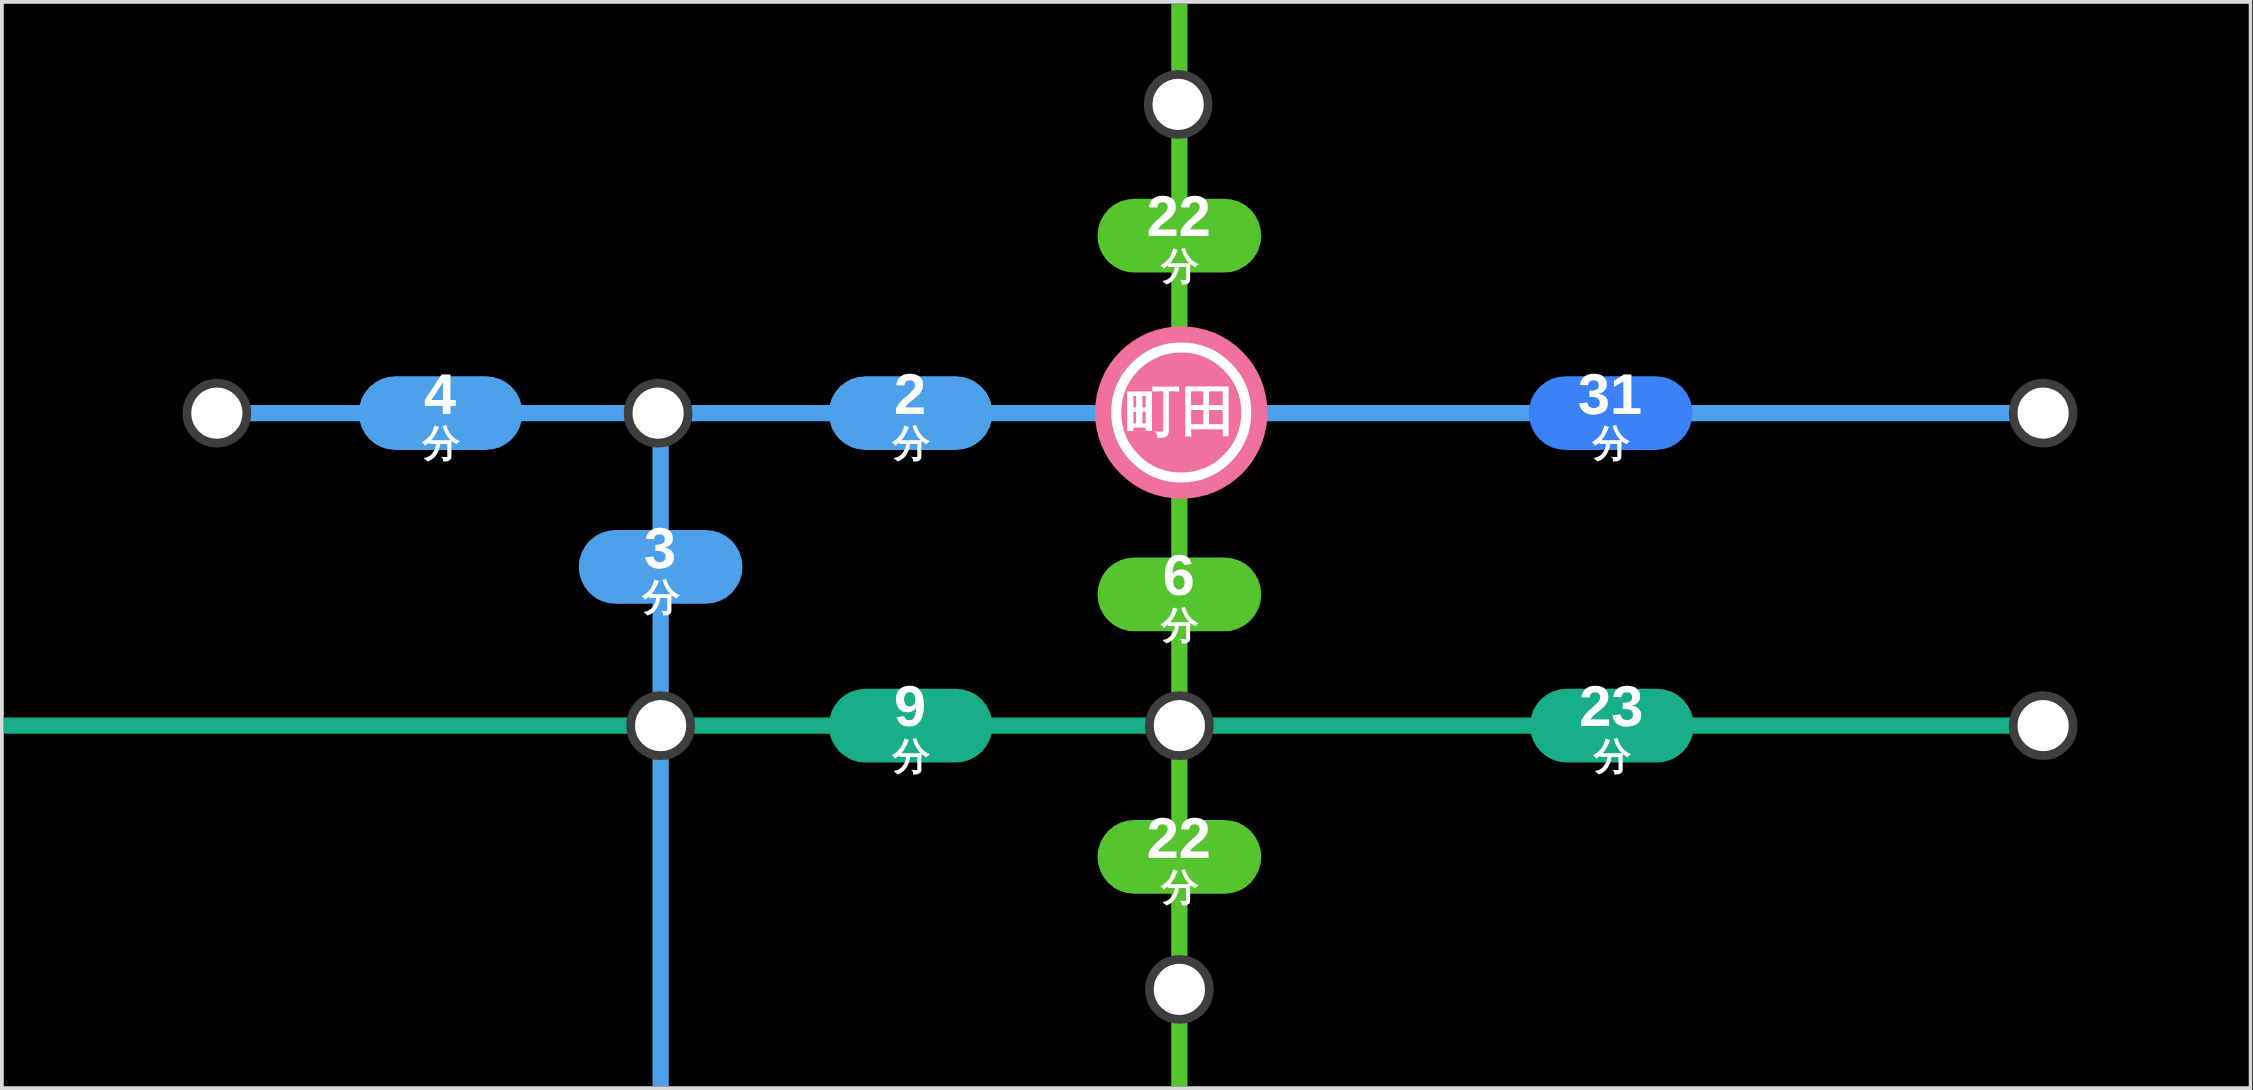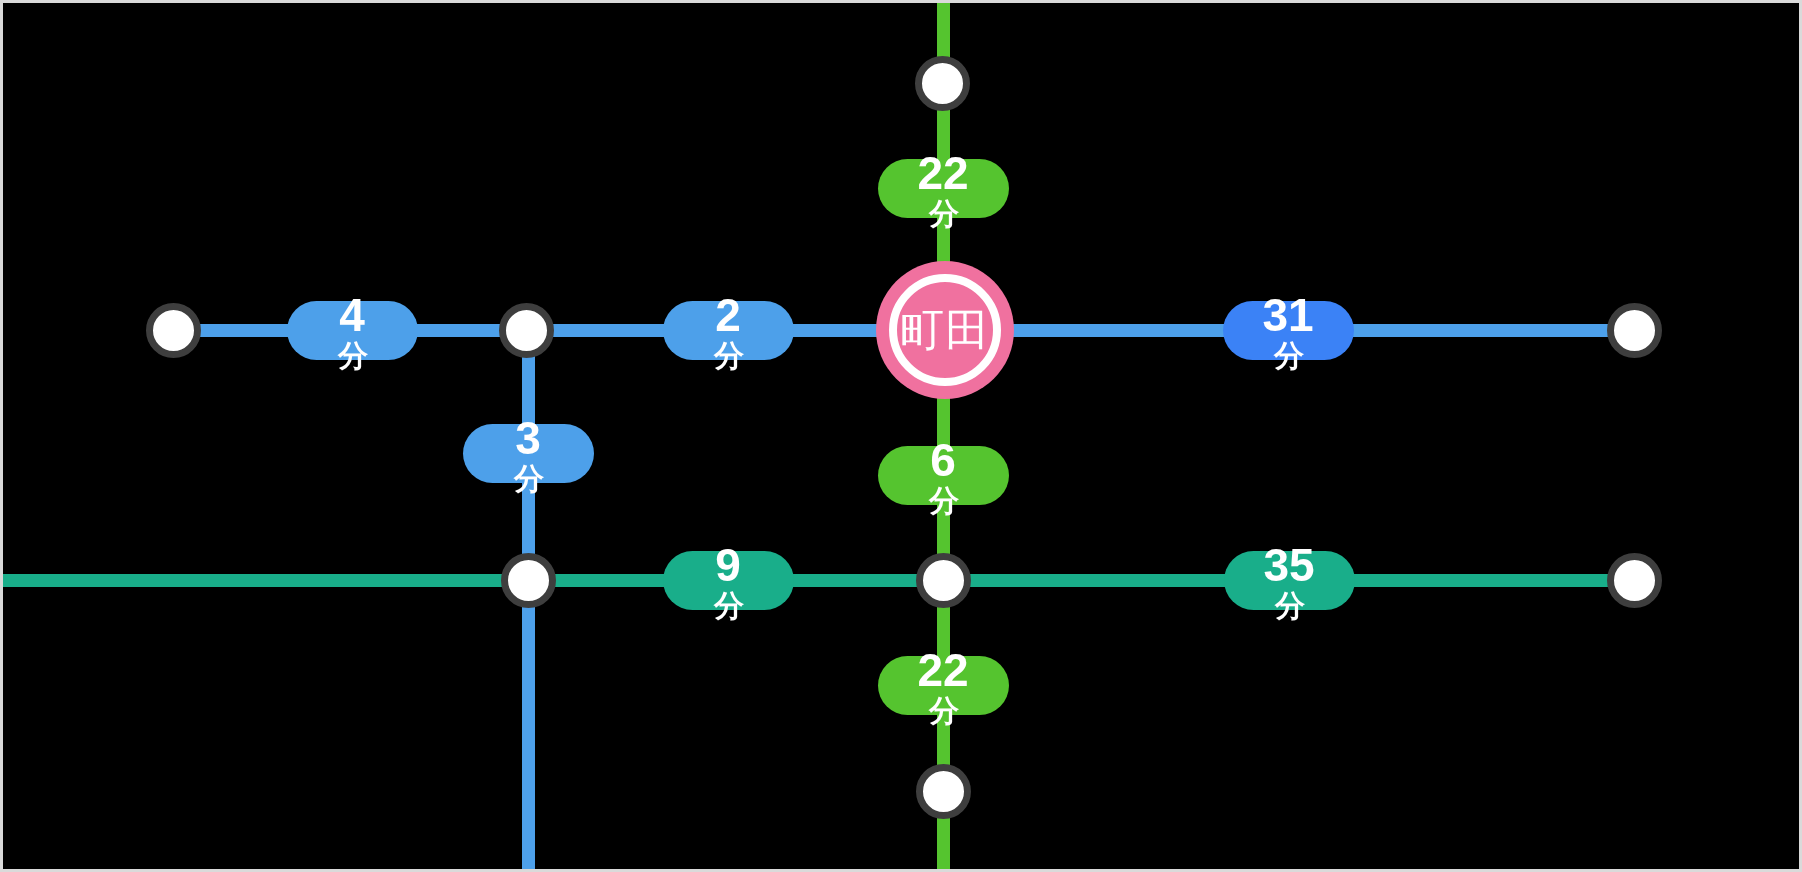--- a/index.html
+++ b/index.html
@@ -72,21 +72,21 @@
     box-sizing: border-box;
     border: 8px solid #FFFFFF;
     border-radius: 50%;
     display: flex;
     align-items: center;
     justify-content: center;
   }
   .hub-label {
     color: #FFFFFF;
     font-size: 44px;
-    font-weight: normal;
+    font-weight: bold;
     letter-spacing: 1px;
     line-height: 1;
     white-space: nowrap;
   }
 </style>
 </head>
 <body>
 
 <div id="map">
   <div class="hub" id="hub" style="left: 873px; top: 258px; background: rgb(240, 113, 159);">
@@ -120,21 +120,21 @@
     </div>
     <div class="badge" style="background: rgb(85, 196, 47); left: 874.5px; top: 442.5px;">
       <span class="num">6</span>
       <span class="unit">分</span>
     </div>
     <div class="badge" style="background: rgb(25, 174, 138); left: 659.5px; top: 547.5px;">
       <span class="num">9</span>
       <span class="unit">分</span>
     </div>
     <div class="badge" style="background: rgb(25, 174, 138); left: 1220.5px; top: 547.5px;">
-      <span class="num">35</span>
+      <span class="num">23</span>
       <span class="unit">分</span>
     </div>
     <div class="badge" style="background: rgb(85, 196, 47); left: 874.5px; top: 652.5px;">
       <span class="num">22</span>
       <span class="unit">分</span>
     </div>
     <div class="station" style="left: 911.5px; top: 52.5px; background: rgb(255, 255, 255); border-color: rgb(62, 62, 62);"></div>
     <div class="station" style="left: 142.5px; top: 299.5px; background: rgb(255, 255, 255); border-color: rgb(62, 62, 62);"></div>
     <div class="station" style="left: 495.5px; top: 299.5px; background: rgb(255, 255, 255); border-color: rgb(62, 62, 62);"></div>
     <div class="station" style="left: 1603.5px; top: 299.5px; background: rgb(255, 255, 255); border-color: rgb(62, 62, 62);"></div>

